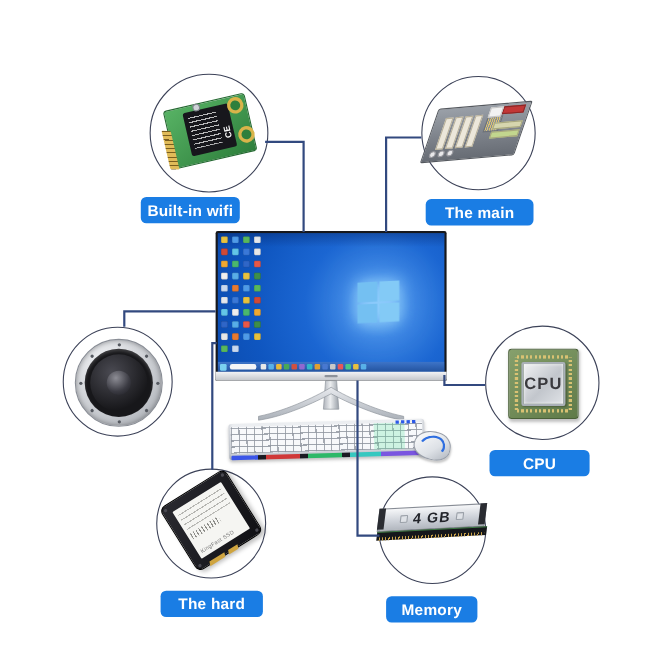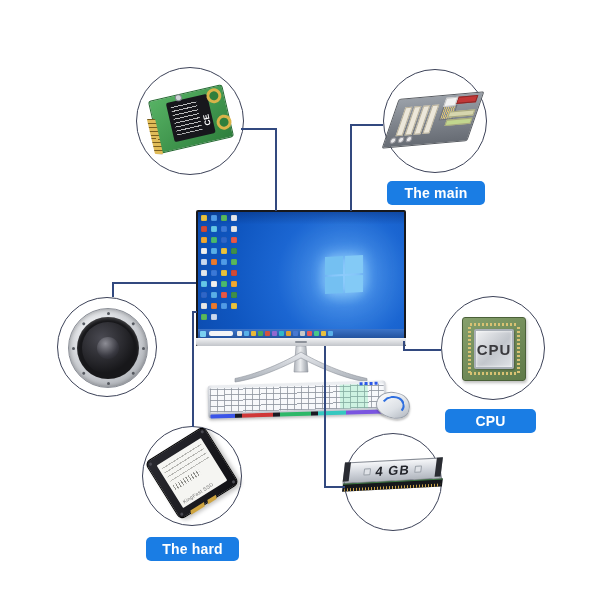--- a/index.html
+++ b/index.html
@@ -381,23 +381,25 @@
         <div class="ram-cap l"></div>
         <span class="rivet"></span>
         <span>4 GB</span>
         <span class="rivet"></span>
         <div class="ram-cap r"></div>
       </div>
       <div class="ram-pcb"></div>
     </div>
   </div>
 
+  <div class="plabel" id="l-wifi">Built-in wifi</div>
   <div class="plabel" id="l-board">The main board</div>
   <div class="plabel" id="l-cpu">CPU</div>
   <div class="plabel" id="l-hdd">The hard disk</div>
+  <div class="plabel" id="l-mem">Memory</div>
 
   <svg class="overlay" viewBox="0 0 600 600">
     <g fill="none" stroke="#32497f" stroke-width="2">
       <path d="M241,129 H276 V211"></path>
       <path d="M383,125 H351 V211"></path>
       <path d="M113,297 V283 H196"></path>
       <path d="M404,341 V350 H441"></path>
       <path d="M197,312 H193 V427"></path>
       <path d="M325,346 V487 H345"></path>
     </g>

